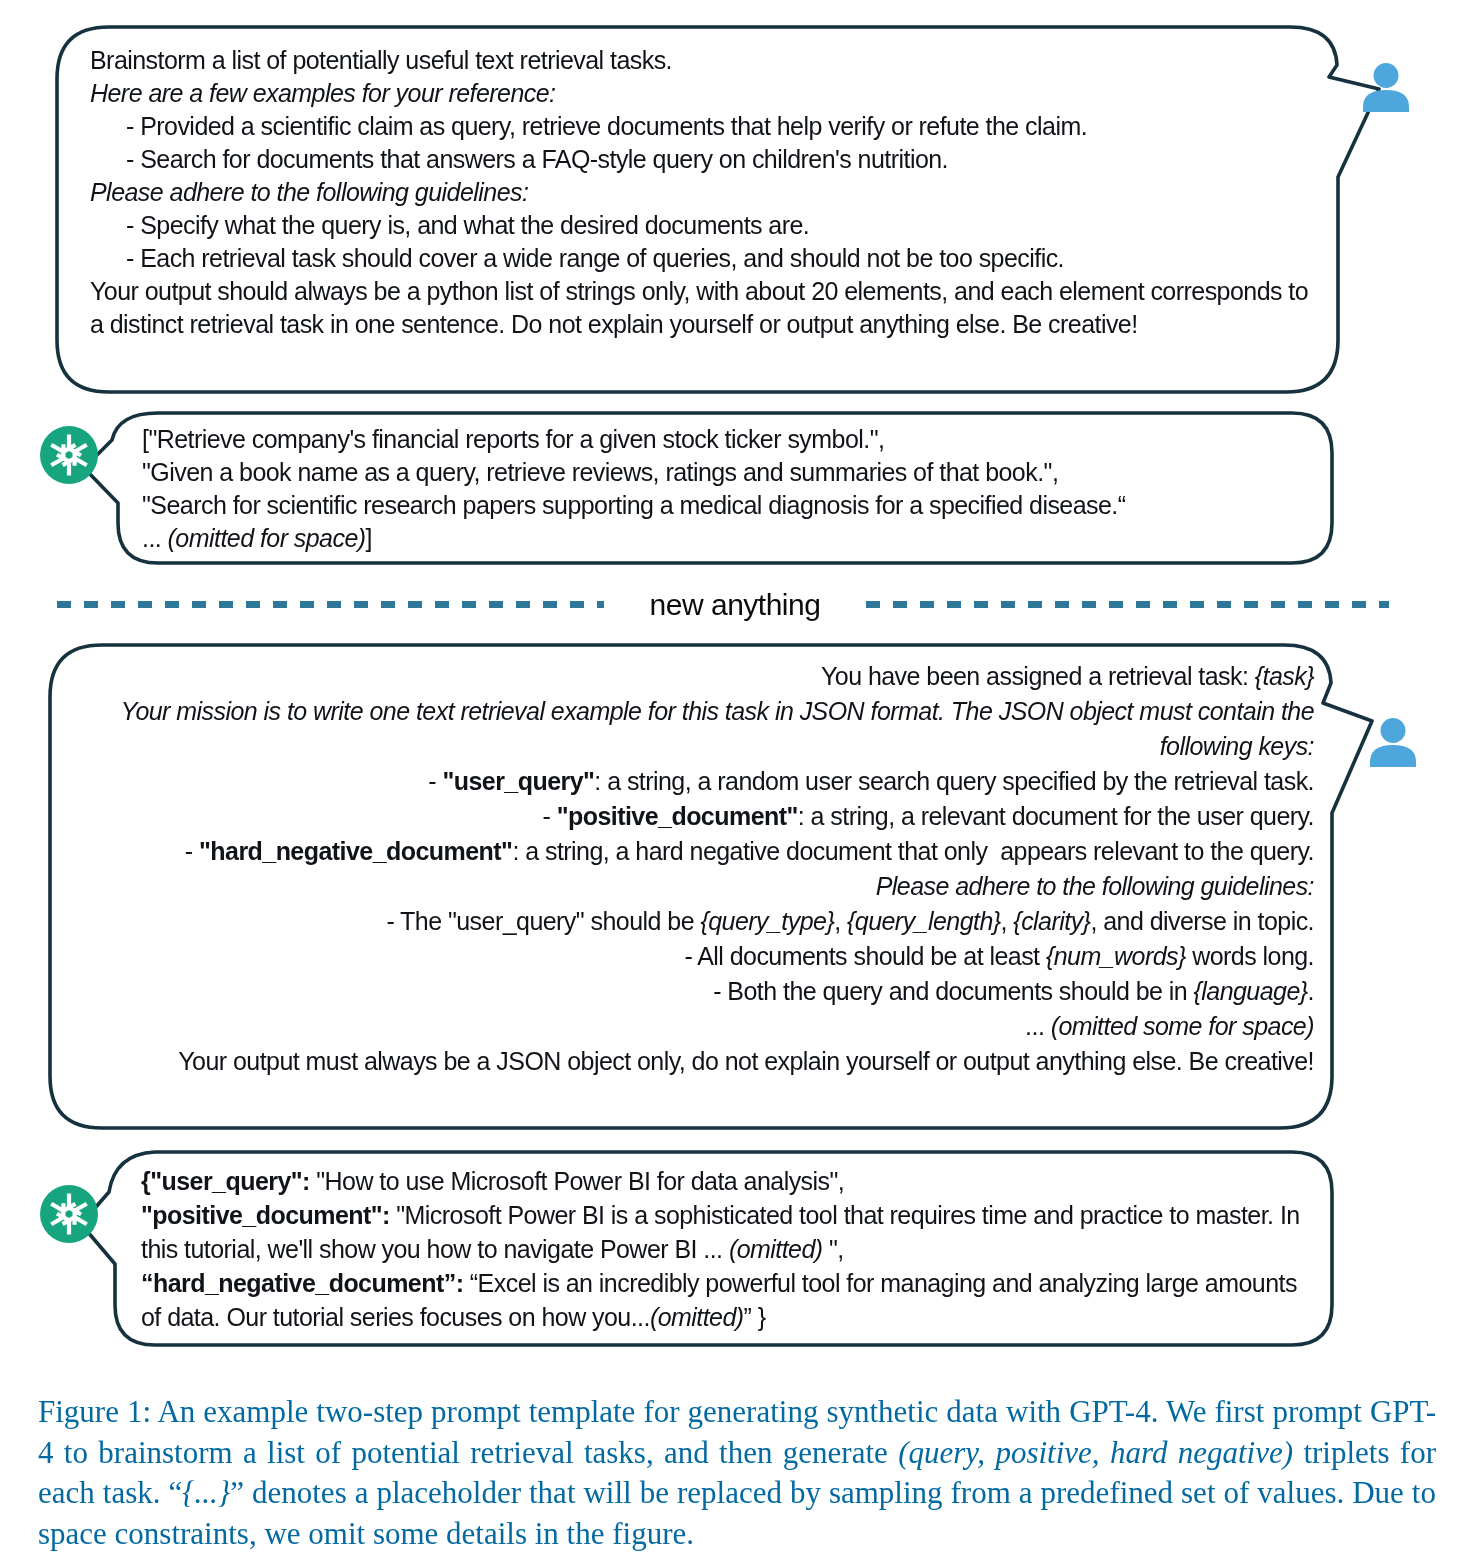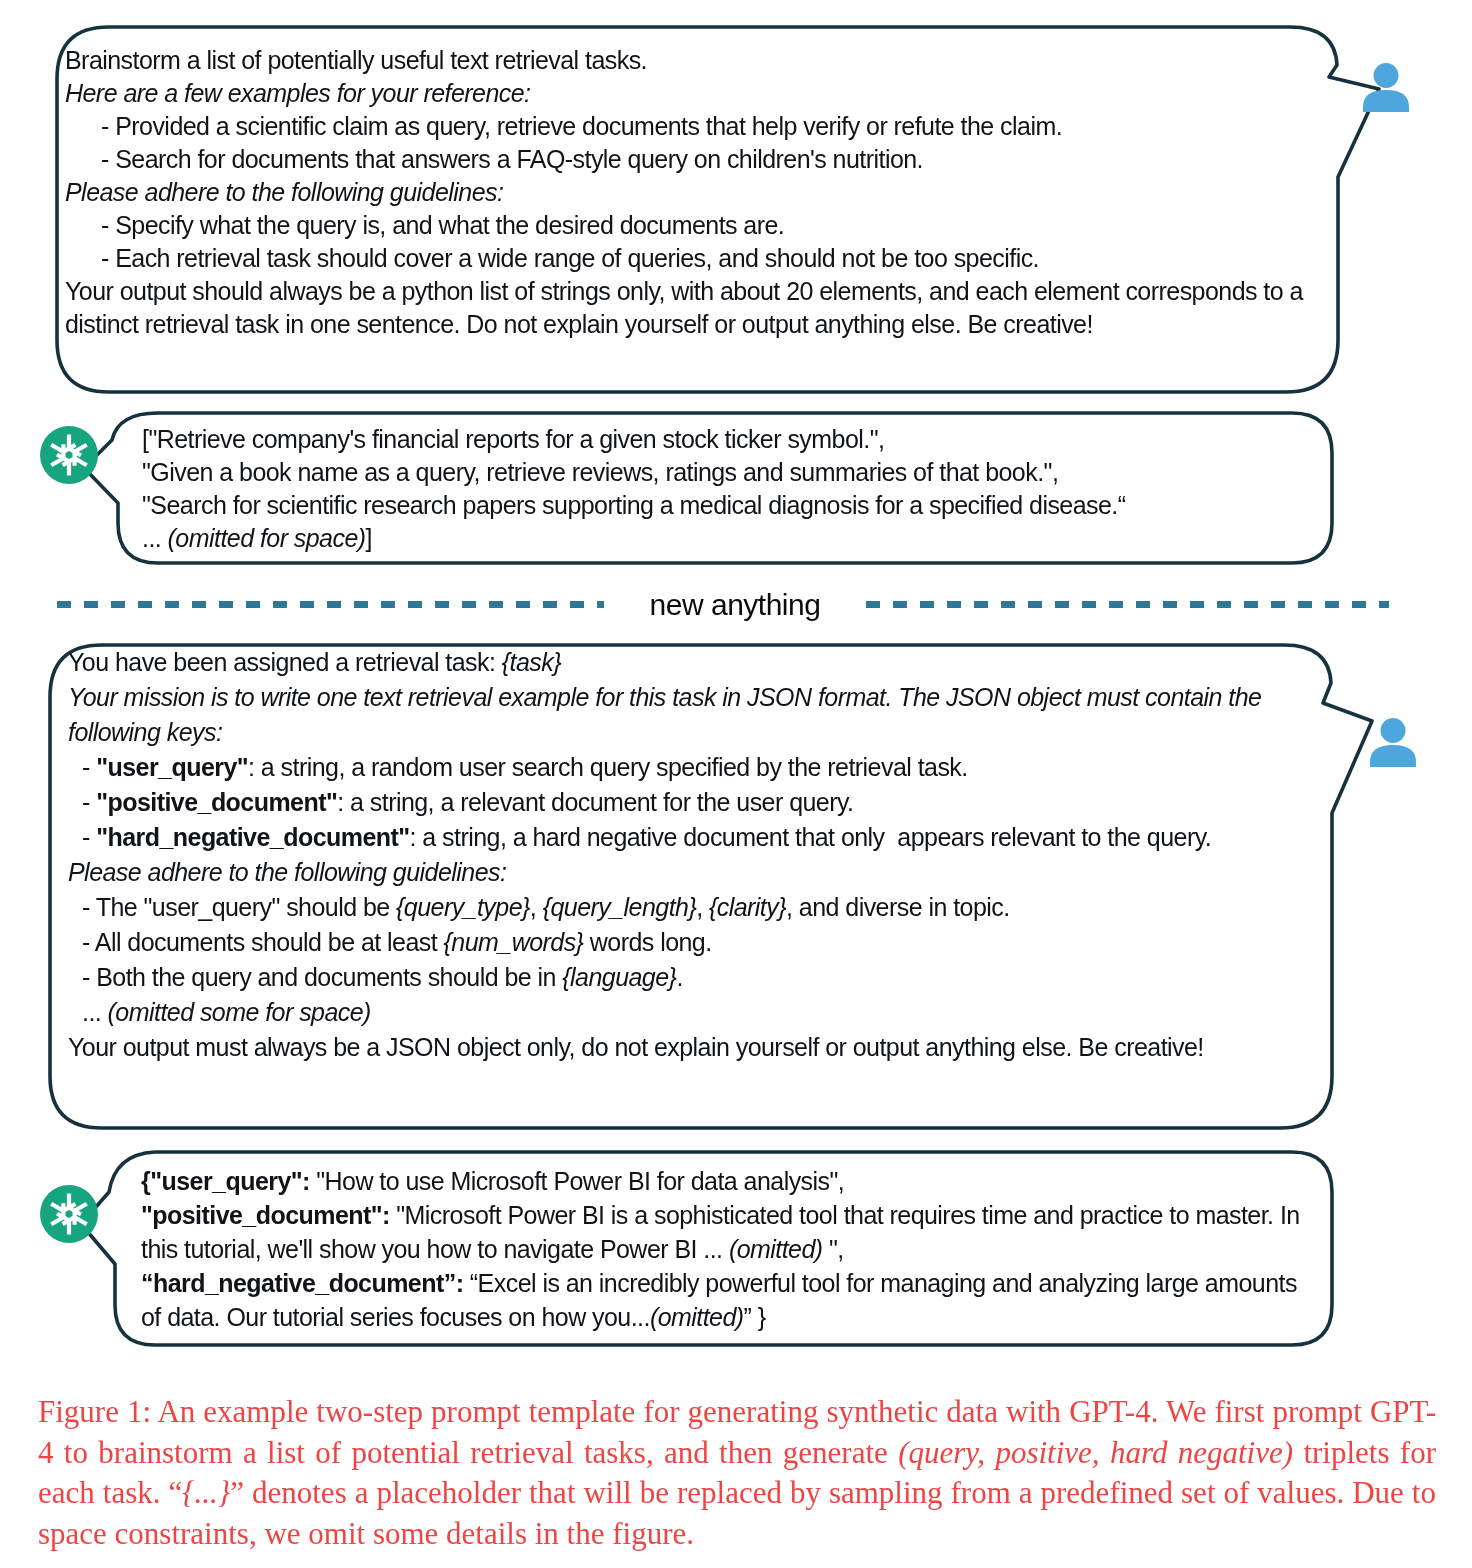--- a/index.html
+++ b/index.html
@@ -16,27 +16,27 @@
     position:absolute;inset:0;white-space:pre-wrap;
     font-size:25px;letter-spacing:-0.55px;color:#101418;
   }
   .para{min-height:1em;}
   .seg-i{font-style:italic;margin-top:37px;}
   .seg-b{font-weight:700;}
   .ind1{padding-left:14px;}
   .ind2{padding-left:36px;}
 
   #bubble-brainstorm-prompt{left:57px;top:27px;width:1281px;height:365px;}
-  #bubble-brainstorm-prompt .content{padding:17px 20px 0 8px;line-height:33px;}
+  #bubble-brainstorm-prompt .content{padding:17px 20px 0 33px;line-height:33px;}
 
   #bubble-brainstorm-response{left:118px;top:413px;width:1214px;height:150px;}
   #bubble-brainstorm-response .content{padding:10px 20px 0 24px;line-height:33px;}
 
   #bubble-triplet-prompt{left:50px;top:645px;width:1282px;height:483px;}
-  #bubble-triplet-prompt .content{padding:0 18px 0 18px;line-height:35px;}
+  #bubble-triplet-prompt .content{padding:14px 18px 0 18px;line-height:35px;text-align:right;}
 
   #bubble-triplet-response{left:115px;top:1152px;width:1217px;height:193px;}
   #bubble-triplet-response .content{padding:12px 20px 0 26px;line-height:34px;}
 
   
   .avatar{position:absolute;}
   #user-icon-1{left:1363px;top:63px;width:46px;height:49px;}
   #user-icon-2{left:1370px;top:718px;width:46px;height:49px;}
   #gpt-icon-1{left:40px;top:426px;width:58px;height:58px;}
   #gpt-icon-2{left:40px;top:1185px;width:58px;height:58px;}
@@ -50,21 +50,21 @@
   #dash-right{left:866px;top:601px;width:523px;}
   #divider-label{
     position:absolute;left:615px;top:588px;width:240px;text-align:center;
     font-size:30px;letter-spacing:-0.5px;color:#0c0c0c;
   }
 
   
   #figure-caption{
     position:absolute;left:38px;top:1392px;width:1398px;
     font-family:"Liberation Serif", serif;font-size:31px;line-height:40.5px;
-    text-align:justify;color:#ef4444;white-space:normal;
+    text-align:justify;color:#0369a1;white-space:normal;
   }
   #figure-caption .para{display:inline;}
 </style>
 </head>
 <body>
 
 <div class="canvas">
 
   <div class="bubble" id="bubble-brainstorm-prompt">
     <svg class="outline" viewBox="0 0 1281 365">

